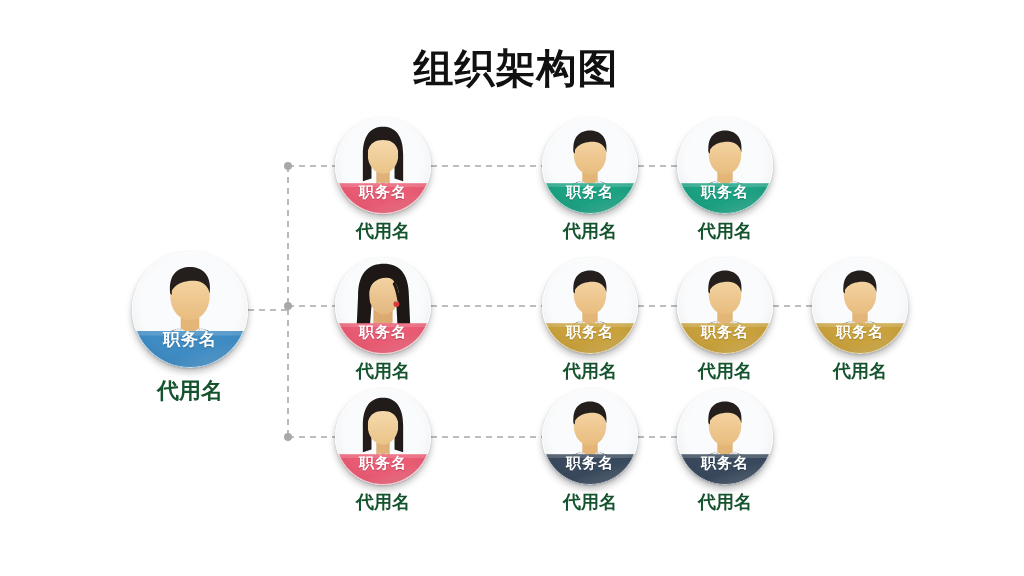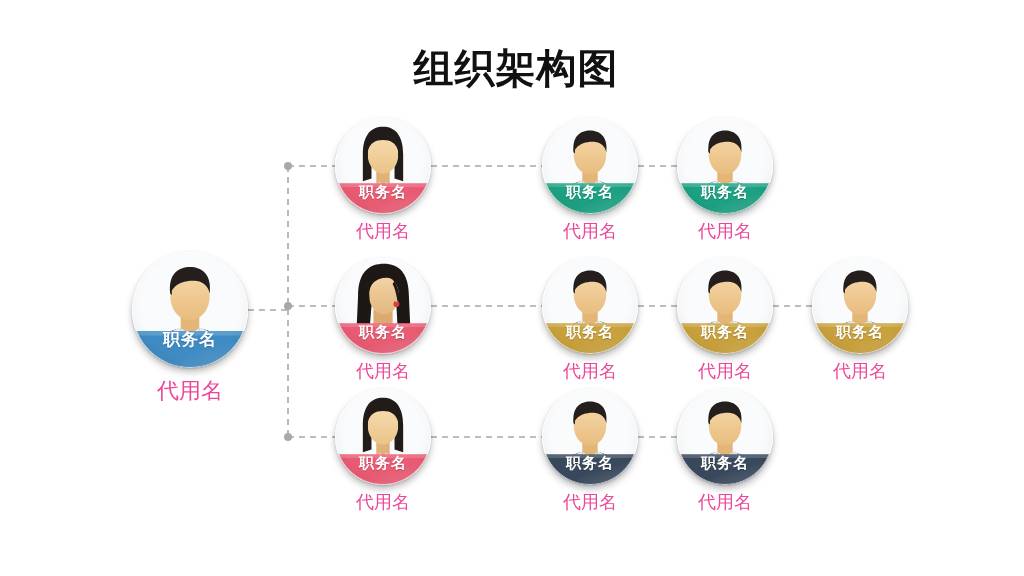--- a/index.html
+++ b/index.html
@@ -85,22 +85,22 @@
     color: #ffffff;
     font-weight: bold;
     letter-spacing: 1px;
     text-shadow: 0 1px 1px rgba(0,0,0,0.22);
     pointer-events: none;
     white-space: nowrap;
     margin-top: 25px;
   }
   .node-label {
     margin-top: 6px;
-    color: #ec4899;
-    font-weight: normal;
+    color: #14532d;
+    font-weight: bold;
     white-space: nowrap;
     text-align: center;
   }
 
   
   .node.root .avatar-wrap { width: 116px; height: 116px; }
   .node.root .banner-text { font-size: 17px; bottom: 17px; }
   .node.root .node-label  { font-size: 22px; margin-top: 8px; }
 
   .node.child .avatar-wrap { width: 96px; height: 96px; }

